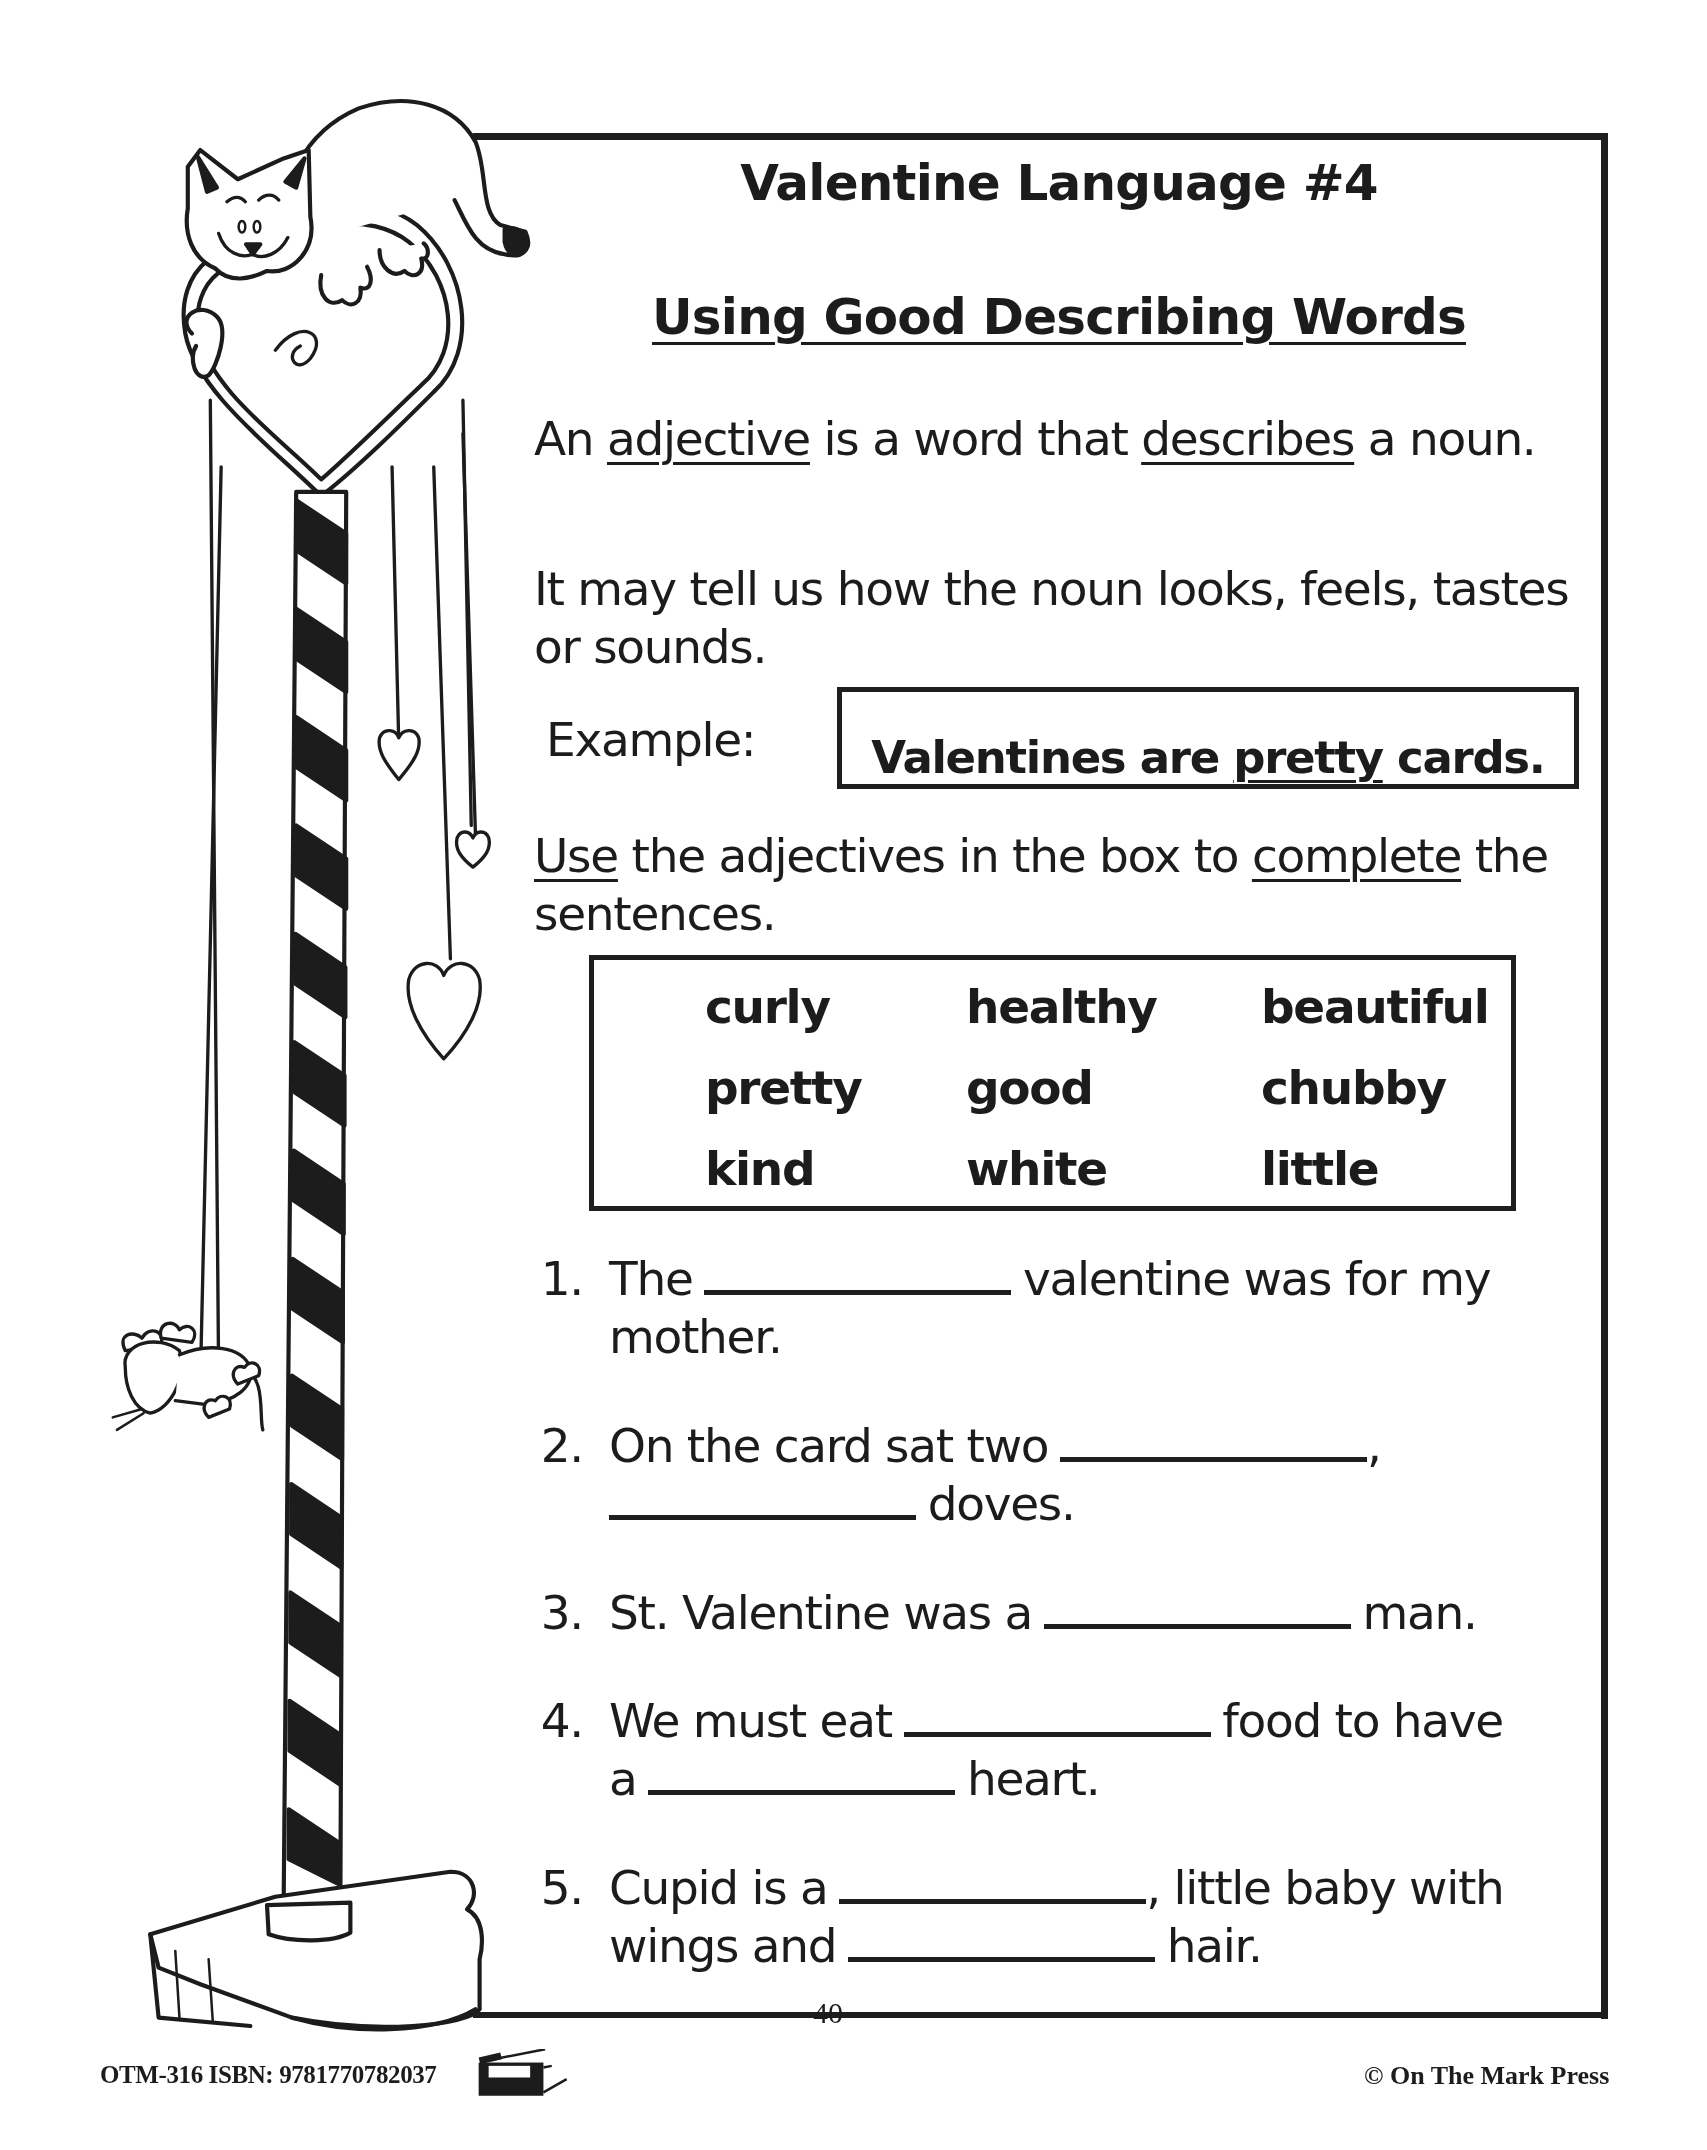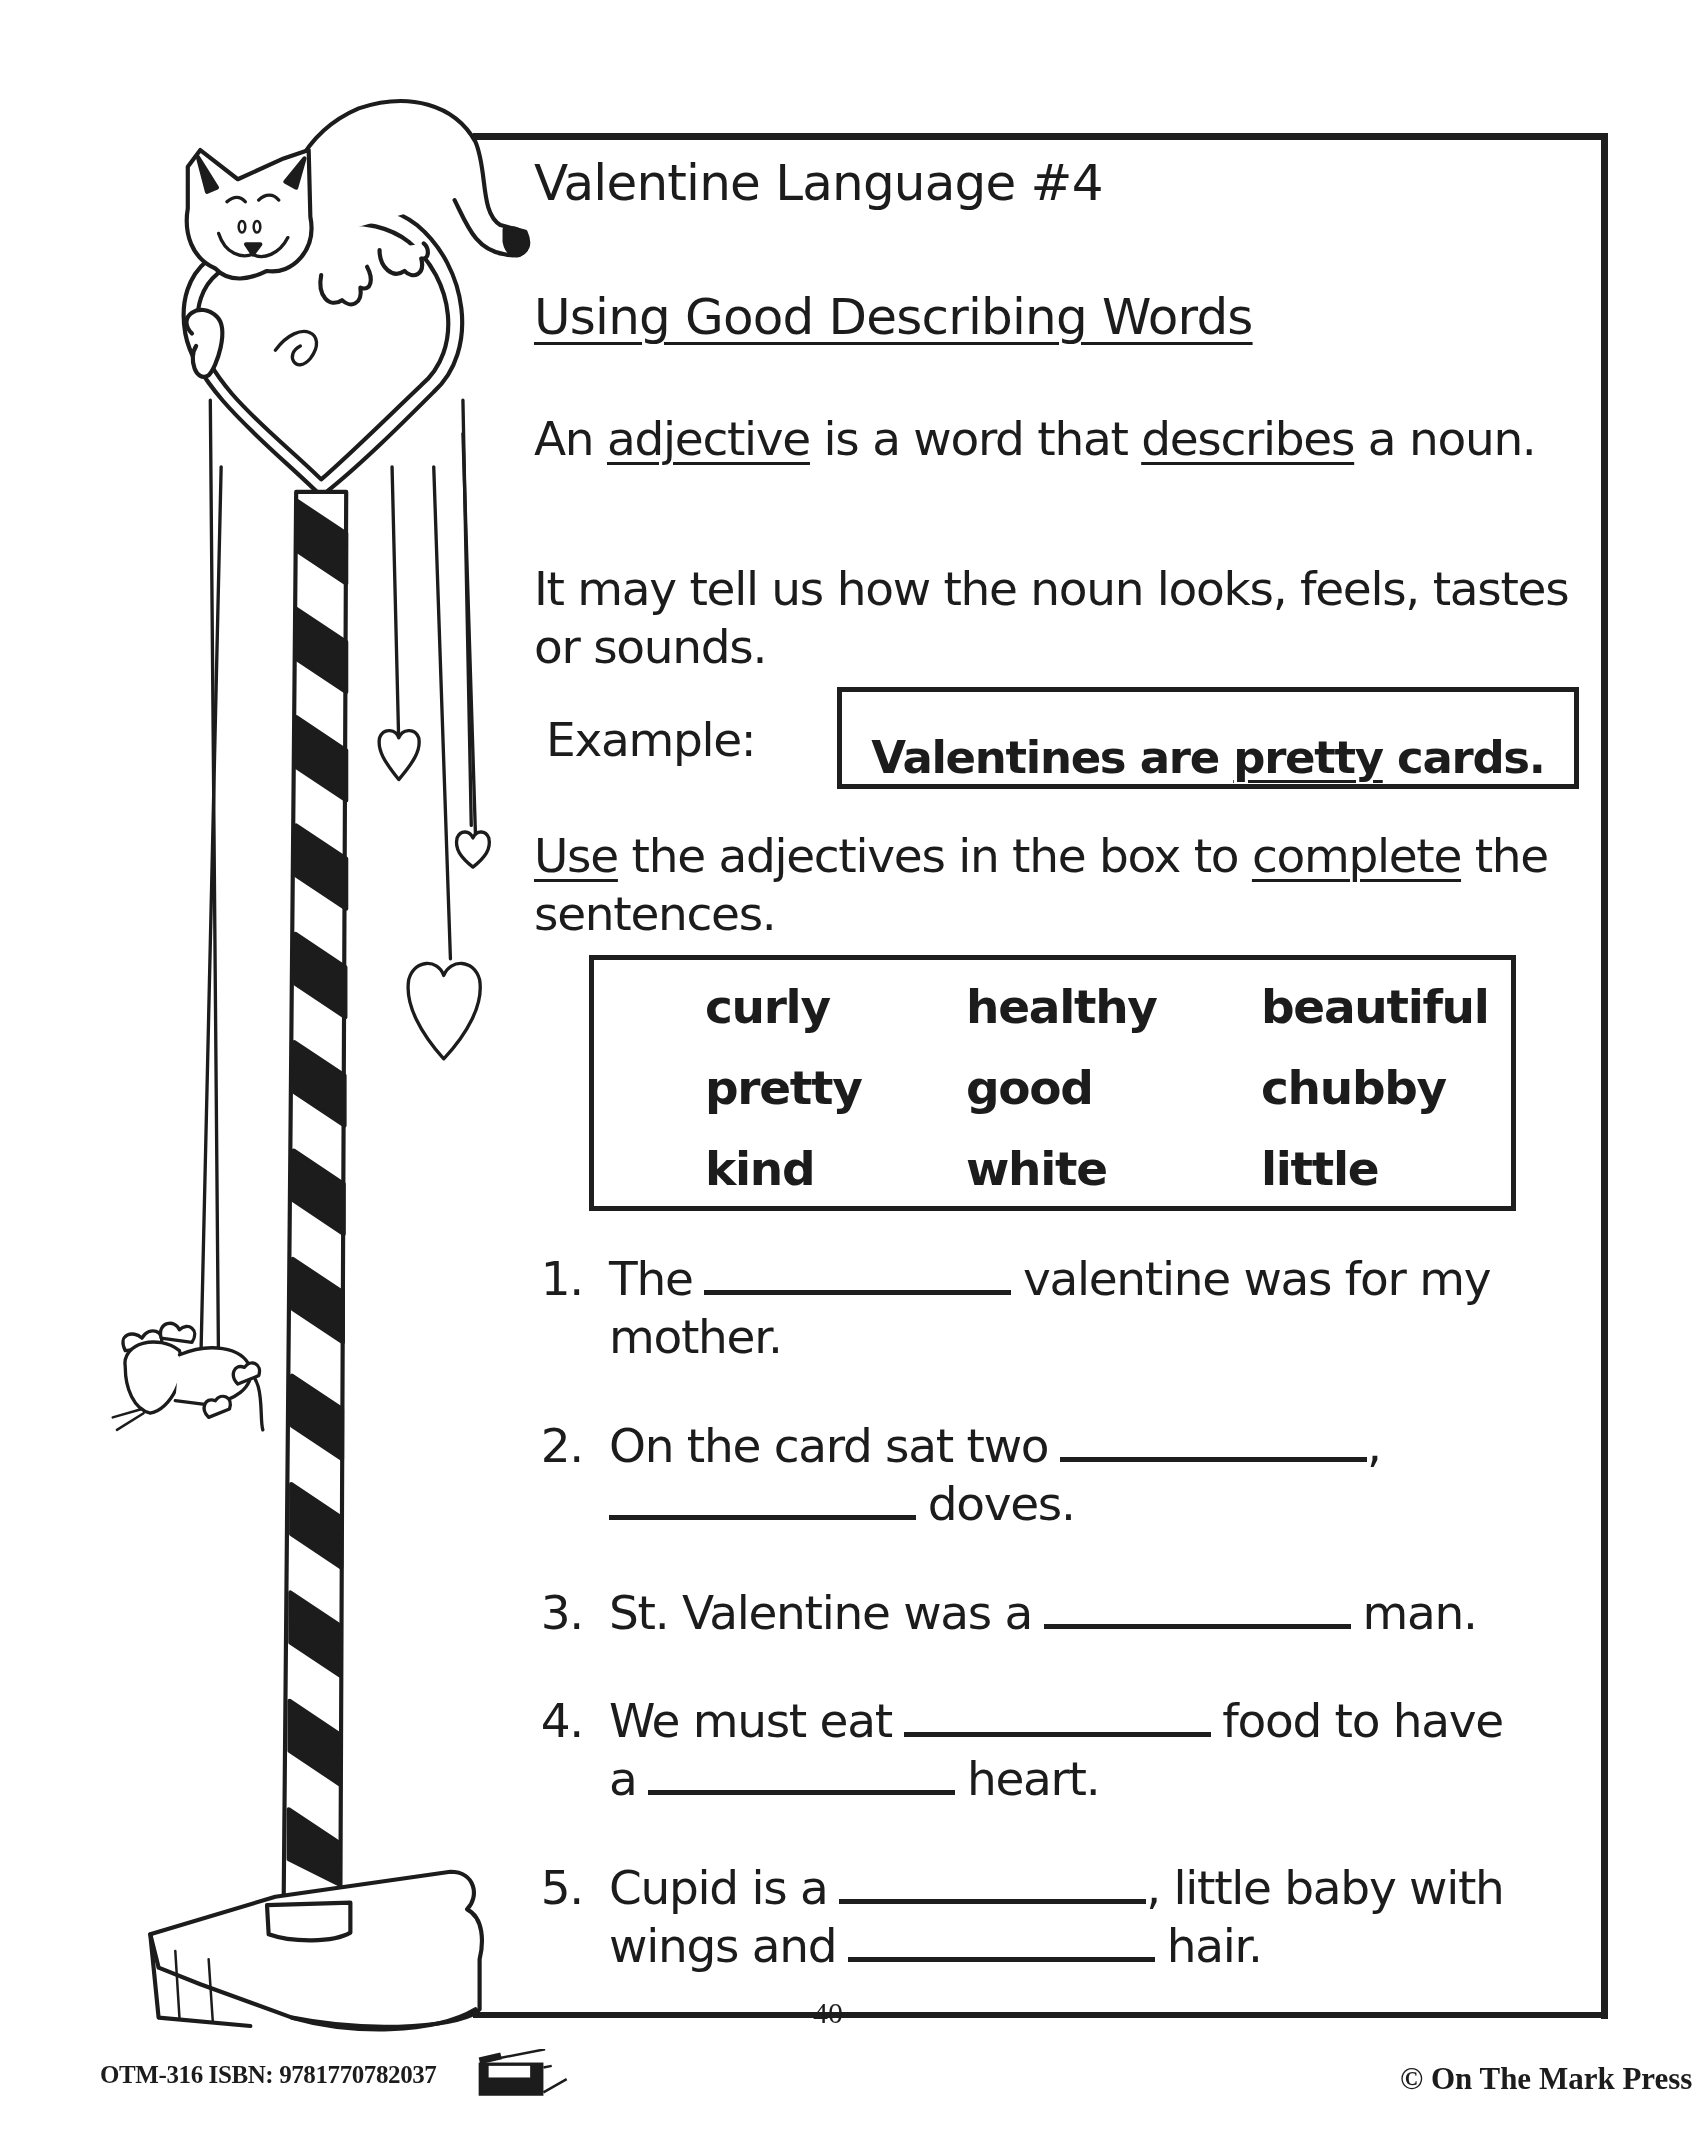--- a/index.html
+++ b/index.html
@@ -5,21 +5,21 @@
   html, body { margin: 0; padding: 0; background: #ffffff; }
   body { width: 1707px; height: 2151px; position: relative; overflow: hidden; color: #1c1c1c; font-family: "DejaVu Sans", sans-serif; }
 
   
   .frame-top { position: absolute; left: 473px; top: 133px; width: 1135px; height: 6.7px; background: #1e1e1e; }
   .frame-right { position: absolute; left: 1601px; top: 133px; width: 6.7px; height: 1886px; background: #1e1e1e; }
   .frame-bottom { position: absolute; left: 473px; top: 2012px; width: 1135px; height: 5.8px; background: #1e1e1e; }
 
   .content { position: absolute; left: 534px; top: 0; width: 1050px; }
 
-  .title { position: absolute; left: 0; width: 1050px; font-weight: normal; text-decoration: underline; text-decoration-thickness: 3.3px; text-underline-offset: 8.3px; letter-spacing: -0.8px; }
+  .title { position: absolute; left: 0; width: 1050px; text-align: center; font-weight: bold; text-decoration: underline; text-decoration-thickness: 3.3px; text-underline-offset: 8.3px; letter-spacing: -0.8px; }
   .title-1 { top: 154px; font-size: 50px; padding-left: 0; }
   .title-1 span { display: inline-block; transform: translateX(0px); }
   .title-2 { top: 288px; font-size: 50px; }
 
   .para { position: absolute; left: 0; width: 1050px; font-size: 47px; line-height: 58px; letter-spacing: -1.3px; font-weight: normal; }
   .para b { font-weight: normal; }
   .para u { text-decoration-thickness: 3.3px; text-underline-offset: 6.7px; }
   .p1 { top: 410px; }
   .p2 { top: 560px; }
   .p3 { top: 827px; }
@@ -35,21 +35,21 @@
   .r0 { top: 21.7px; } .r1 { top: 103px; } .r2 { top: 184px; }
 
   .question { position: absolute; left: 0; width: 1075px; font-size: 47px; line-height: 58px; letter-spacing: -1.3px; }
   .qnum { position: absolute; left: 6.7px; }
   .qline { position: absolute; left: 75px; white-space: nowrap; }
   .blank { display: inline-block; width: 307px; height: 5px; background: #1e1e1e; vertical-align: baseline; margin: 0 11.7px; }
   .q1 { top: 1250px; } .q2 { top: 1417px; } .q3 { top: 1584px; } .q4 { top: 1692px; } .q5 { top: 1859px; }
 
   .footer-left { position: absolute; left: 100px; top: 2061px; font-family: "Liberation Serif", serif; font-weight: bold; font-size: 25px; letter-spacing: -0.4px; }
   .footer-page { position: absolute; left: 813px; top: 1996px; font-family: Liberation Serif, serif; font-size: 30px; }
-  .footer-right { position: absolute; left: 1400px; top: 2061px; font-family: "Liberation Serif", serif; font-weight: bold; font-size: 31px; }
+  .footer-right { position: absolute; left: 1364px; top: 2061px; font-family: "Liberation Serif", serif; font-weight: bold; font-size: 26px; }
   .copier { position: absolute; left: 477px; top: 2049px; width: 93px; height: 47px; }
 
   .illustration { position: absolute; left: 0; top: 0; width: 534px; height: 2051px; }
 </style>
 </head>
 <body>
 
 <svg class="illustration" viewBox="0 0 640 2460" xmlns="http://www.w3.org/2000/svg" fill="none" stroke="#1c1c1c" stroke-width="5" stroke-linecap="round" stroke-linejoin="round">
 
   <g stroke-width="4">

